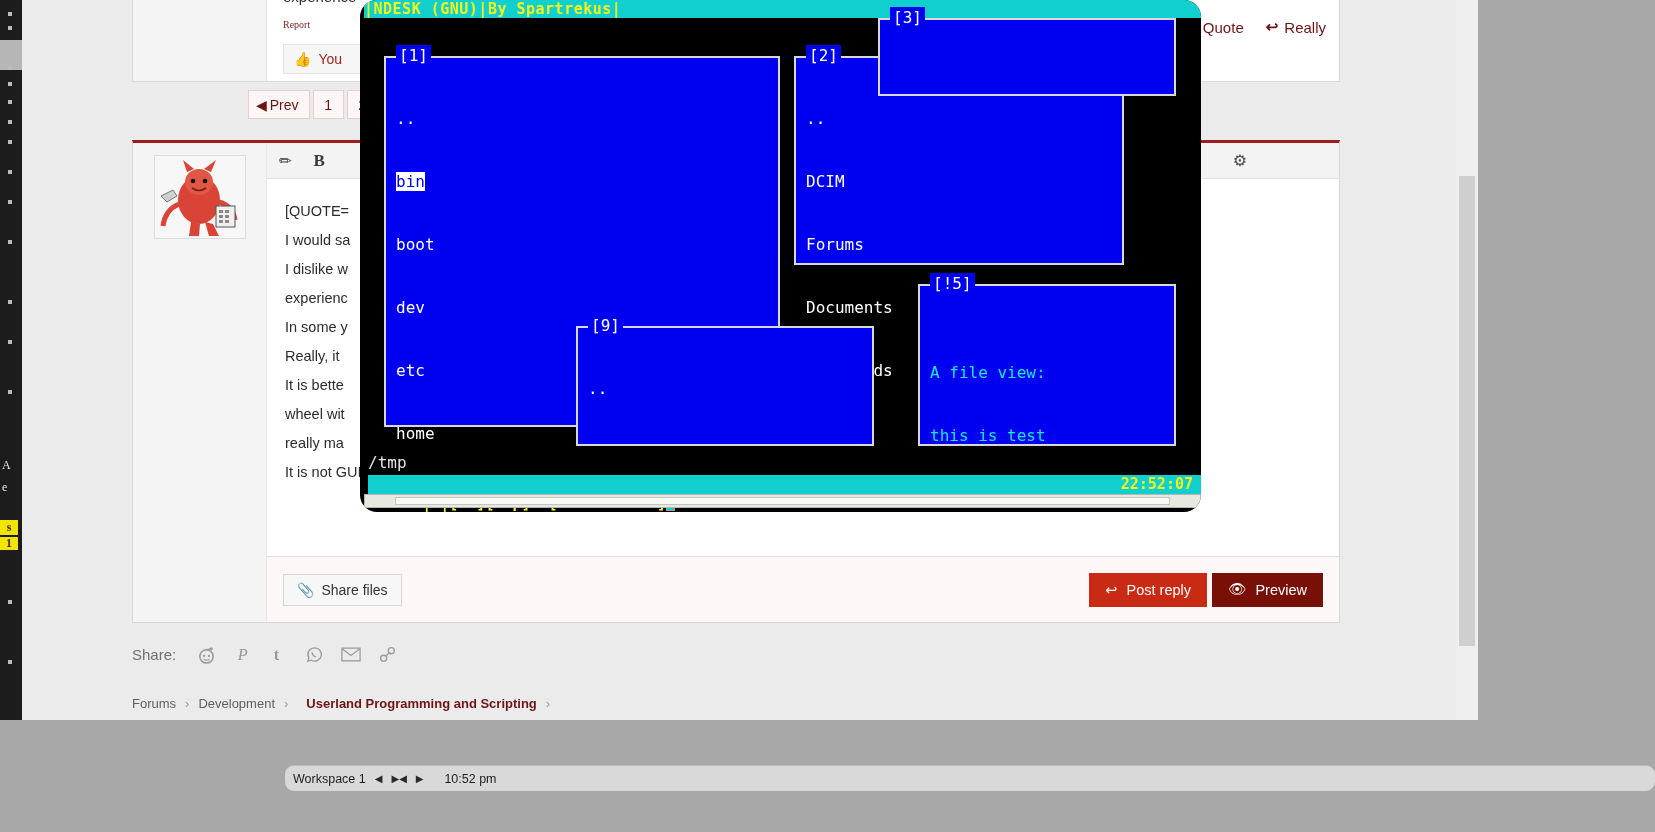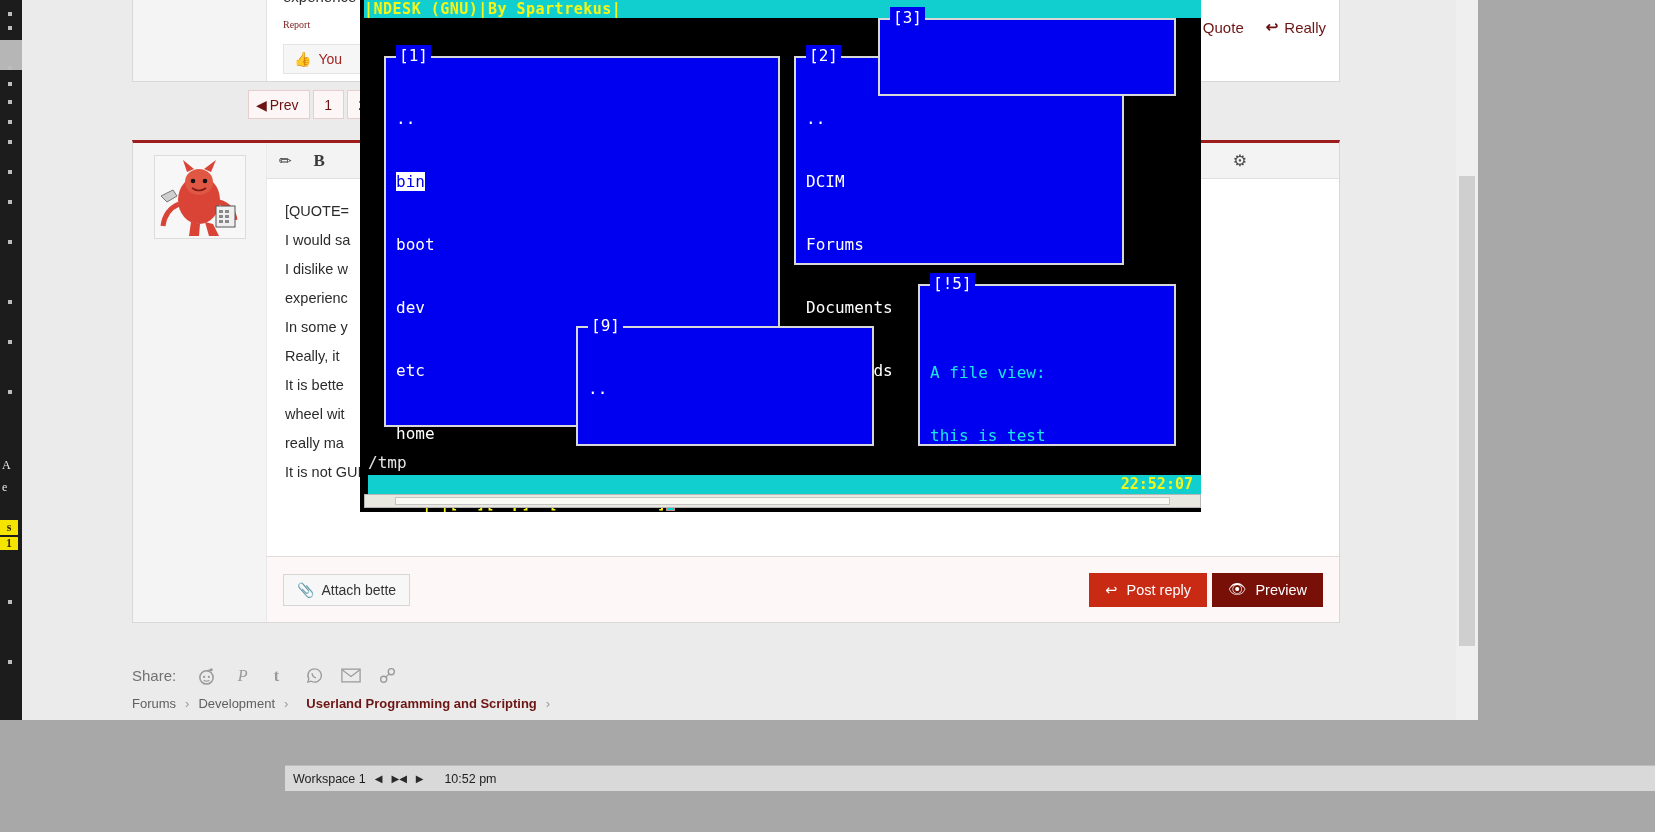--- a/index.html
+++ b/index.html
@@ -140,21 +140,21 @@
     display: flex; align-items: center; gap: 9px; padding: 0 16px; cursor: pointer;
   }
   .btn-dark {
     height: 34px; background: #781008; color: #fff; font-size: 14.5px;
     display: flex; align-items: center; gap: 9px; padding: 0 16px; cursor: pointer;
   }
 
   
   #share-row {
     position: absolute; left: 132px; top: 645px;
-    display: flex; align-items: center; gap: 17px; margin-top: 21px;
+    display: flex; align-items: center; gap: 17px;
   }
   #share-label { font-size: 15px; color: #707070; margin-right: 4px; }
   .share-ico { color: #9a9a9a; cursor: pointer; display: flex; align-items: center; }
 
   
   #breadcrumb {
     position: absolute; left: 132px; top: 696px;
     display: flex; align-items: center; gap: 9px; font-size: 13px; color: #5f5f5f;
   }
   #breadcrumb .sep { color: #9a9a9a; }
@@ -183,20 +183,21 @@
     background: #a8a8a8;
   }
 
   
   #terminal {
     position: absolute; left: 360px; top: 0px;
     width: 841px; height: 512px;
     background: #000;
     font-family: "DejaVu Sans Mono", "Liberation Mono", monospace;
     overflow: hidden;
+    border-radius: 17px;
   }
   #term-title {
     position: absolute; left: 4px; top: 0; width: 837px; height: 18px;
     background: #12cfcf; color: #f5f518; font-size: 15px; font-weight: bold;
     line-height: 18px; letter-spacing: 0.5px; white-space: pre;
   }
   .tw {
     position: absolute; background: #0000f0; color: #ffffff;
     font-size: 16px; line-height: 21px;
   }
@@ -241,21 +242,21 @@
   }
   #term-bottom-thumb {
     position: absolute; left: 30px; top: 2px; width: 775px; height: 8px;
     background: #fafaf4; border: 1px solid #c4c4c4;
   }
 
   
   #taskbar {
     position: absolute; left: 285px; top: 765px; width: 1370px; height: 26px;
     background: #d9d9d9; border-top: 1px solid #bdbdbd;
-    display: flex; align-items: center; font-size: 12.5px; color: #1e1e1e;
+    display: flex; align-items: center; font-size: 12.5px; color: #1e1e1e; border-radius: 9px;
   }
   #tb-workspace { display: flex; align-items: center; gap: 9px; padding-left: 8px; }
   .tb-arrow { color: #2a2a2a; font-size: 10px; cursor: pointer; }
   #tb-center { flex: 1; text-align: center; }
   #tb-right { display: flex; align-items: center; gap: 9px; padding-right: 10px; }
   #tb-clock { min-width: 64px; text-align: right; }
 </style>
 </head>
 <body>
 
@@ -373,21 +374,21 @@
           <div class="ln">It is bette                                                                                  remake the</div>
           <div class="ln">wheel wit</div>
           <div class="ln"></div>
           <div class="ln">really ma</div>
           <div class="ln">It is not GUI but CLI, still beautiful...</div>
         </div>
 
         <div id="editor-footer">
           <div id="attach-btn">
             <span>📎</span>
-            <span>Attach bette</span>
+            <span>Share files</span>
           </div>
           <div id="footer-right">
             <div class="btn-primary">
               <span>↩</span>
               <span>Post reply</span>
             </div>
             <div class="btn-dark">
               <span>👁</span>
               <span>Preview</span>
             </div>

